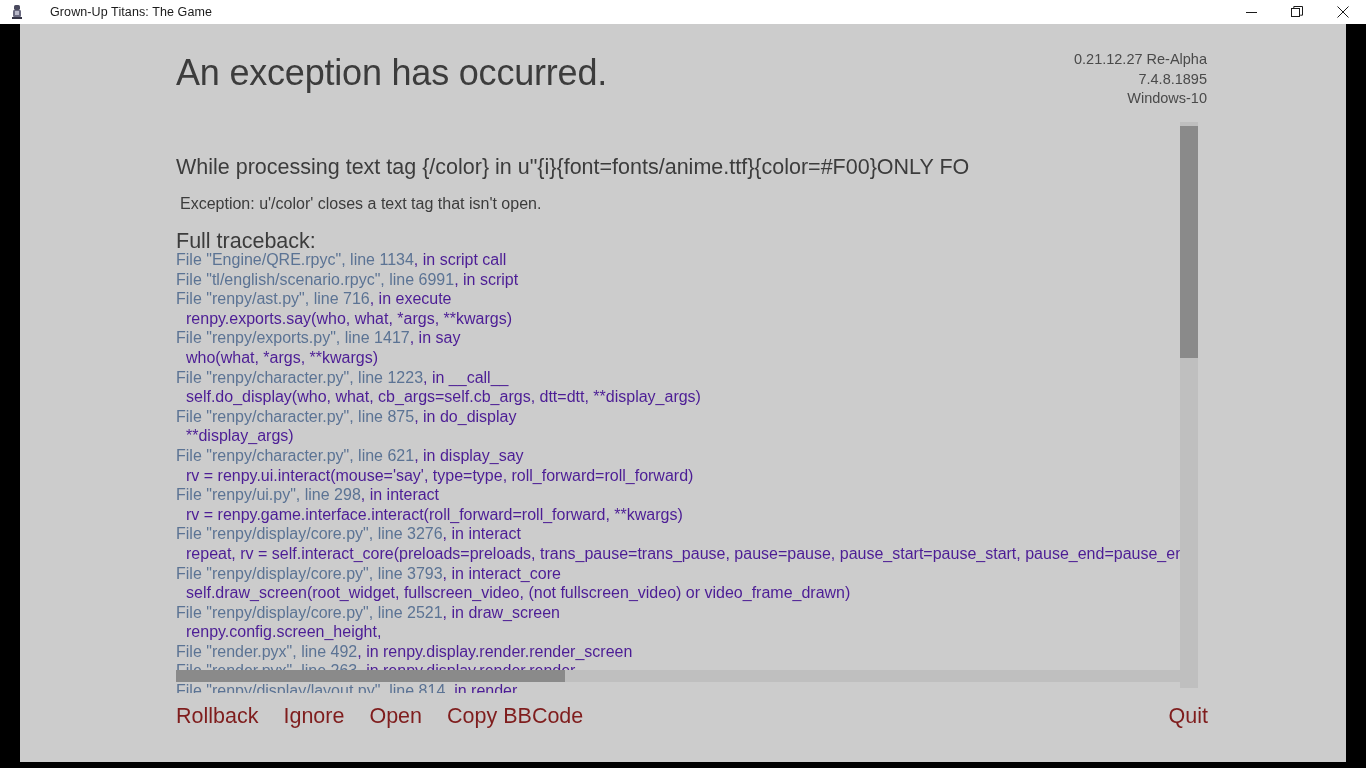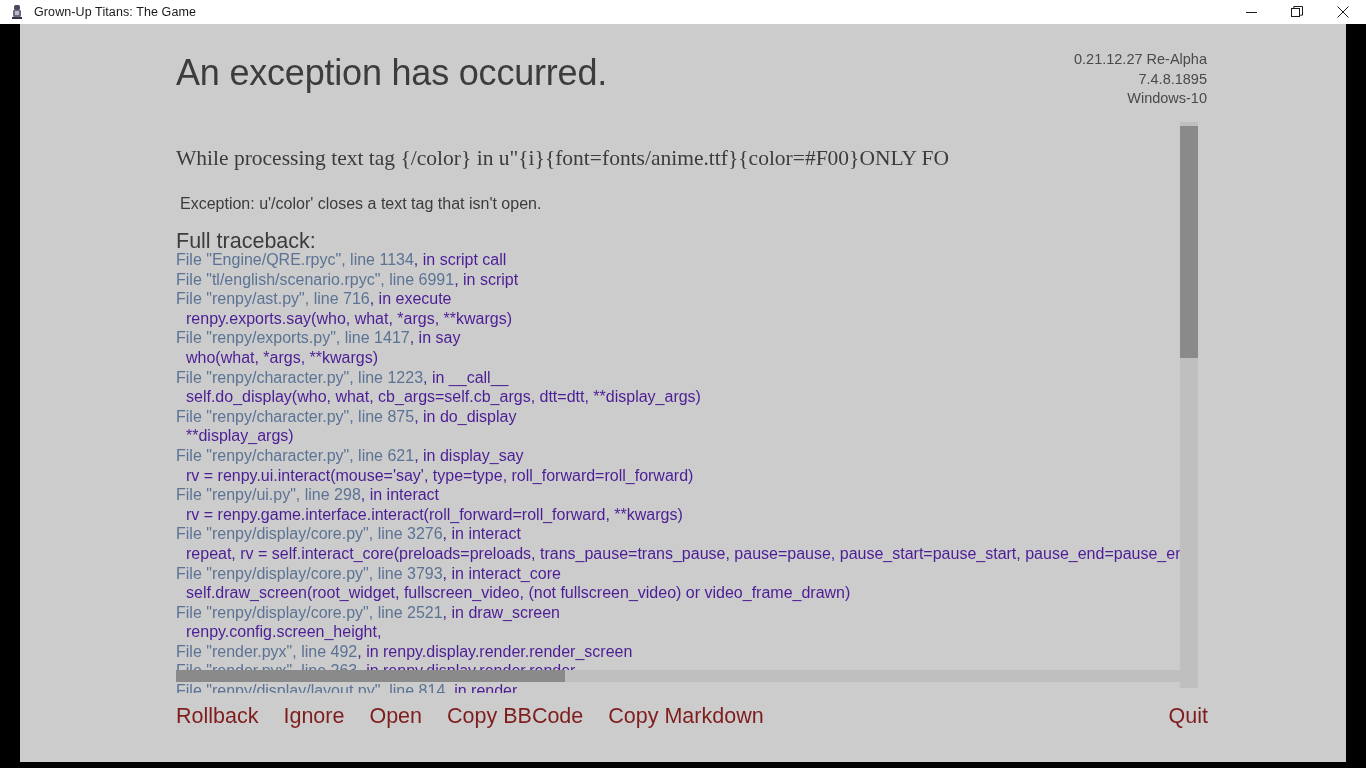--- a/index.html
+++ b/index.html
@@ -27,20 +27,21 @@
     width: 1366px; height: 24px;
     background: #ffffff;
     display: flex;
     align-items: center;
   }
   .titlebar-left {
     display: flex;
     align-items: center;
     padding-left: 9px;
     flex: 0 0 auto;
+    gap: 16px;
   }
   .app-icon {
     width: 16px; height: 16px;
     margin-right: 9px;
     position: relative;
     flex: 0 0 auto;
   }
   .titlebar-title {
     font-size: 12.5px;
     color: #1b1b1b;
@@ -128,26 +129,26 @@
   }
   .scroll-content {
     position: absolute;
     left: 0; top: 0;
     width: 2400px;
   }
 
   .error-line {
     position: absolute;
     left: 156px;
-    top: 24px;
+    top: 33px;
     font-size: 21.5px;
     line-height: 28px;
     color: #3c3c3c;
     white-space: nowrap;
-    font-family: Liberation Serif, serif;
+    font-family: Liberation Sans, sans-serif;
   }
   .error-sub {
     position: absolute;
     left: 160px;
     top: 73px;
     font-size: 16px;
     line-height: 22px;
     color: #3c3c3c;
     white-space: nowrap;
     font-family: "Liberation Sans", sans-serif;
@@ -342,19 +343,18 @@
     </div>
     <div class="hscroll-track">
       <div class="hscroll-thumb"></div>
     </div>
 
     <div class="button-row">
       <div class="tb-button">Rollback</div>
       <div class="tb-button">Ignore</div>
       <div class="tb-button">Open</div>
       <div class="tb-button">Copy BBCode</div>
-      <div class="tb-button">Copy Markdown</div>
       <div class="btn-spacer"></div>
       <div class="tb-button quit">Quit</div>
     </div>
 
   </div>
 </div>
 
 </body></html>

